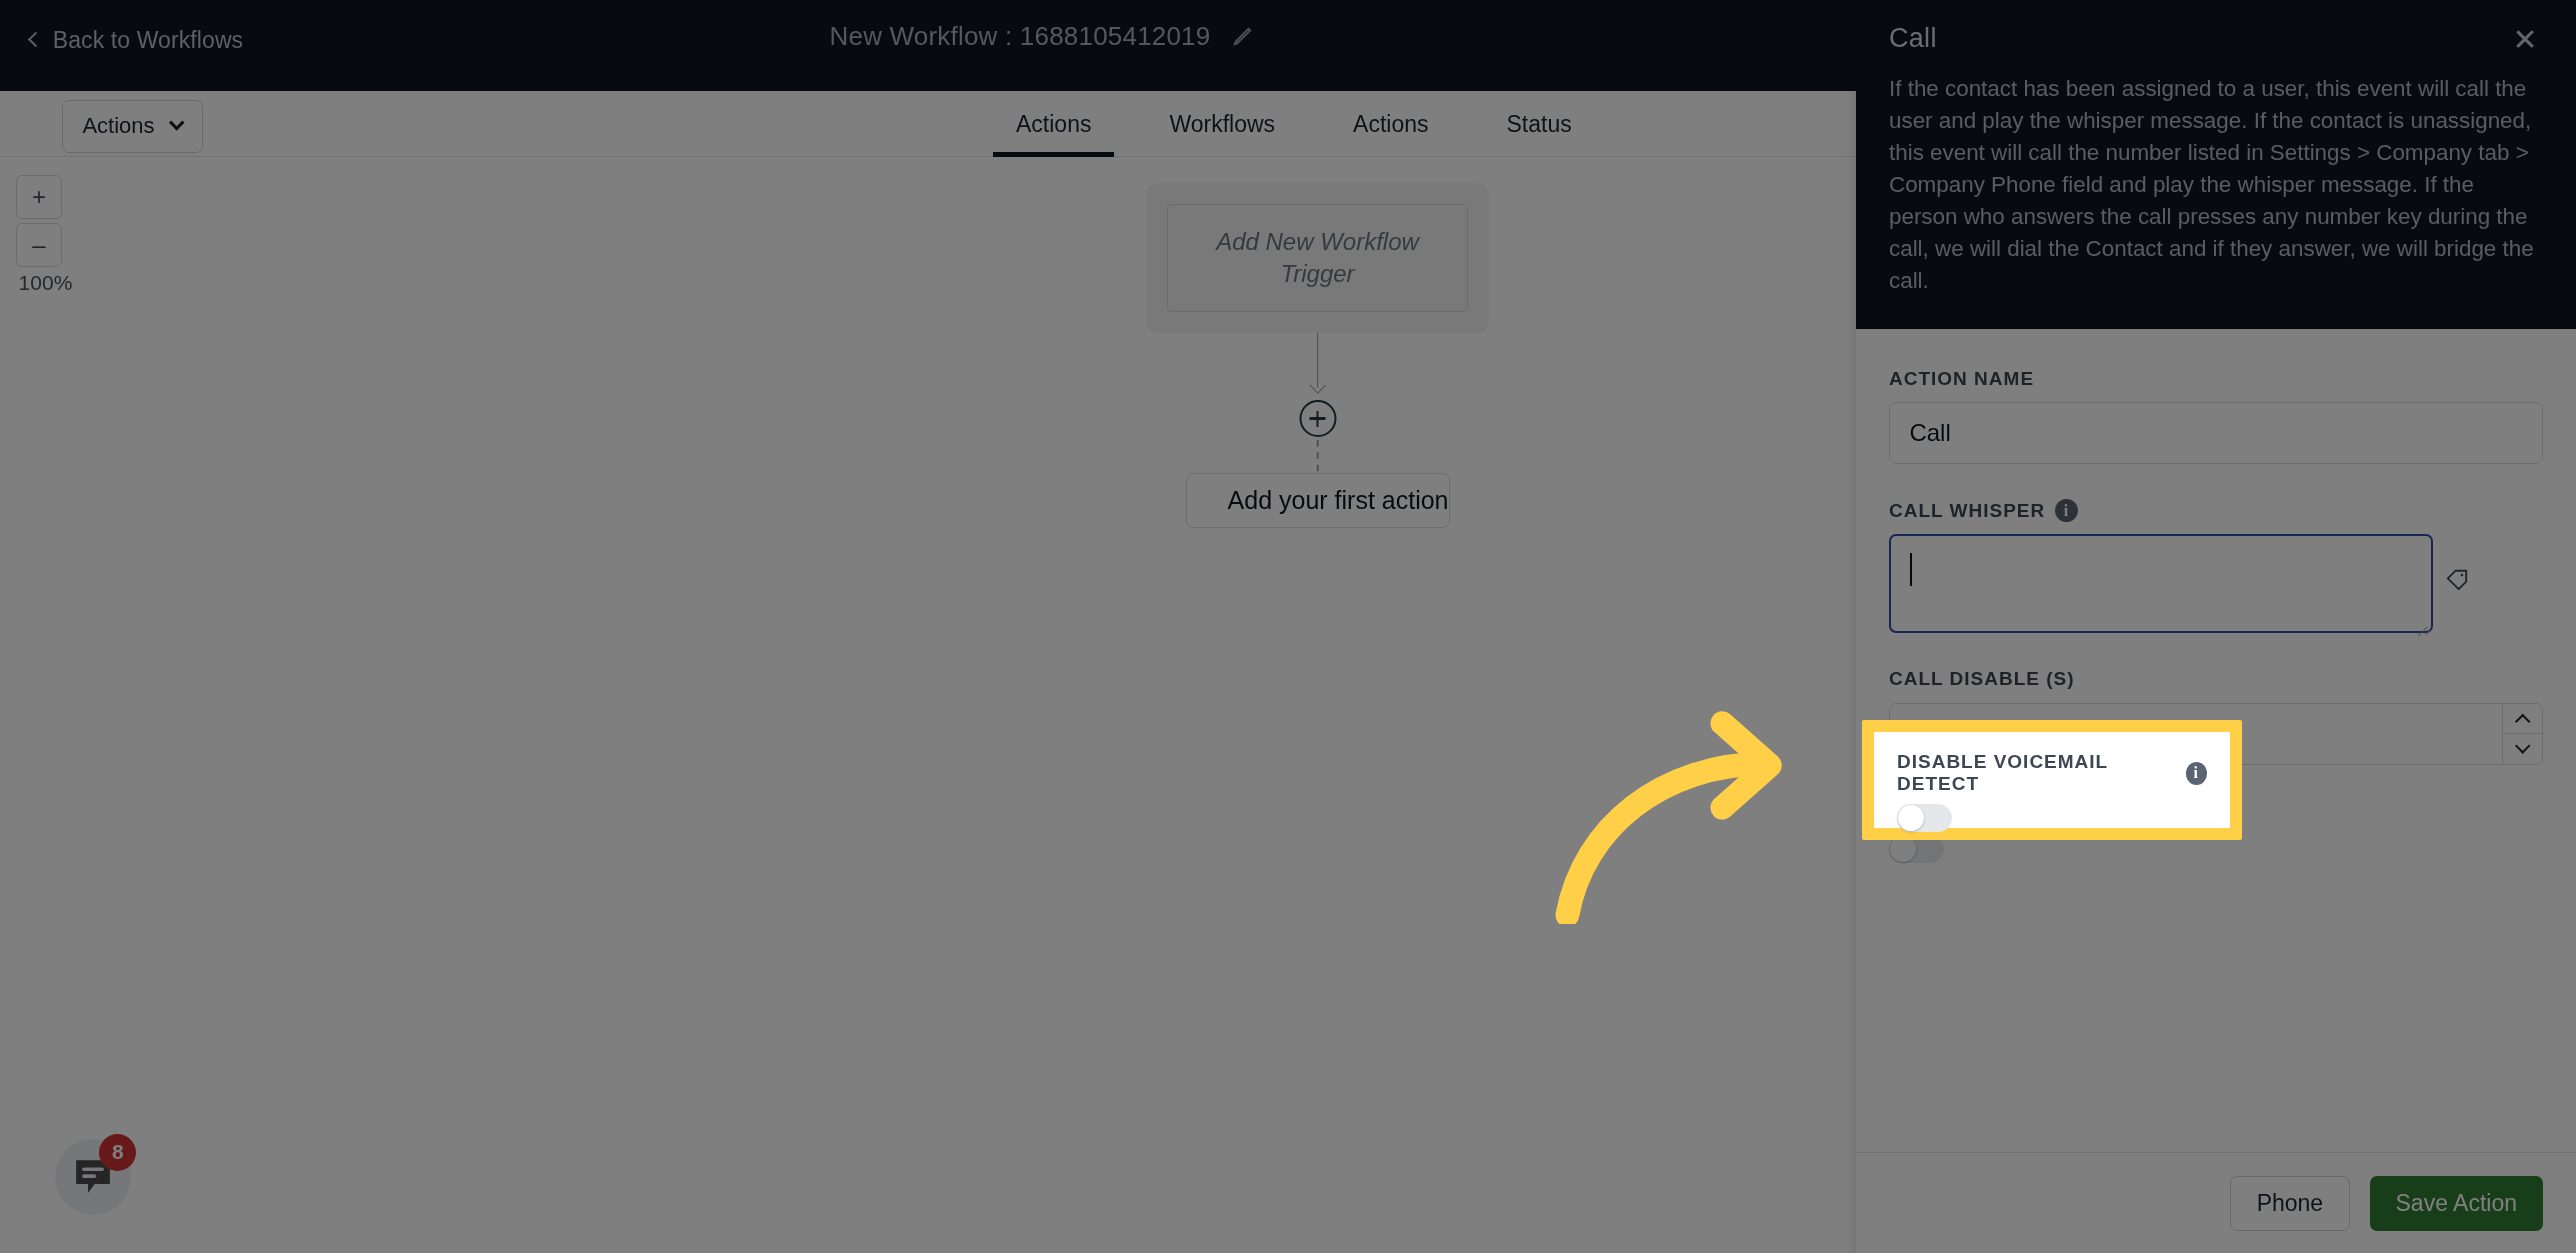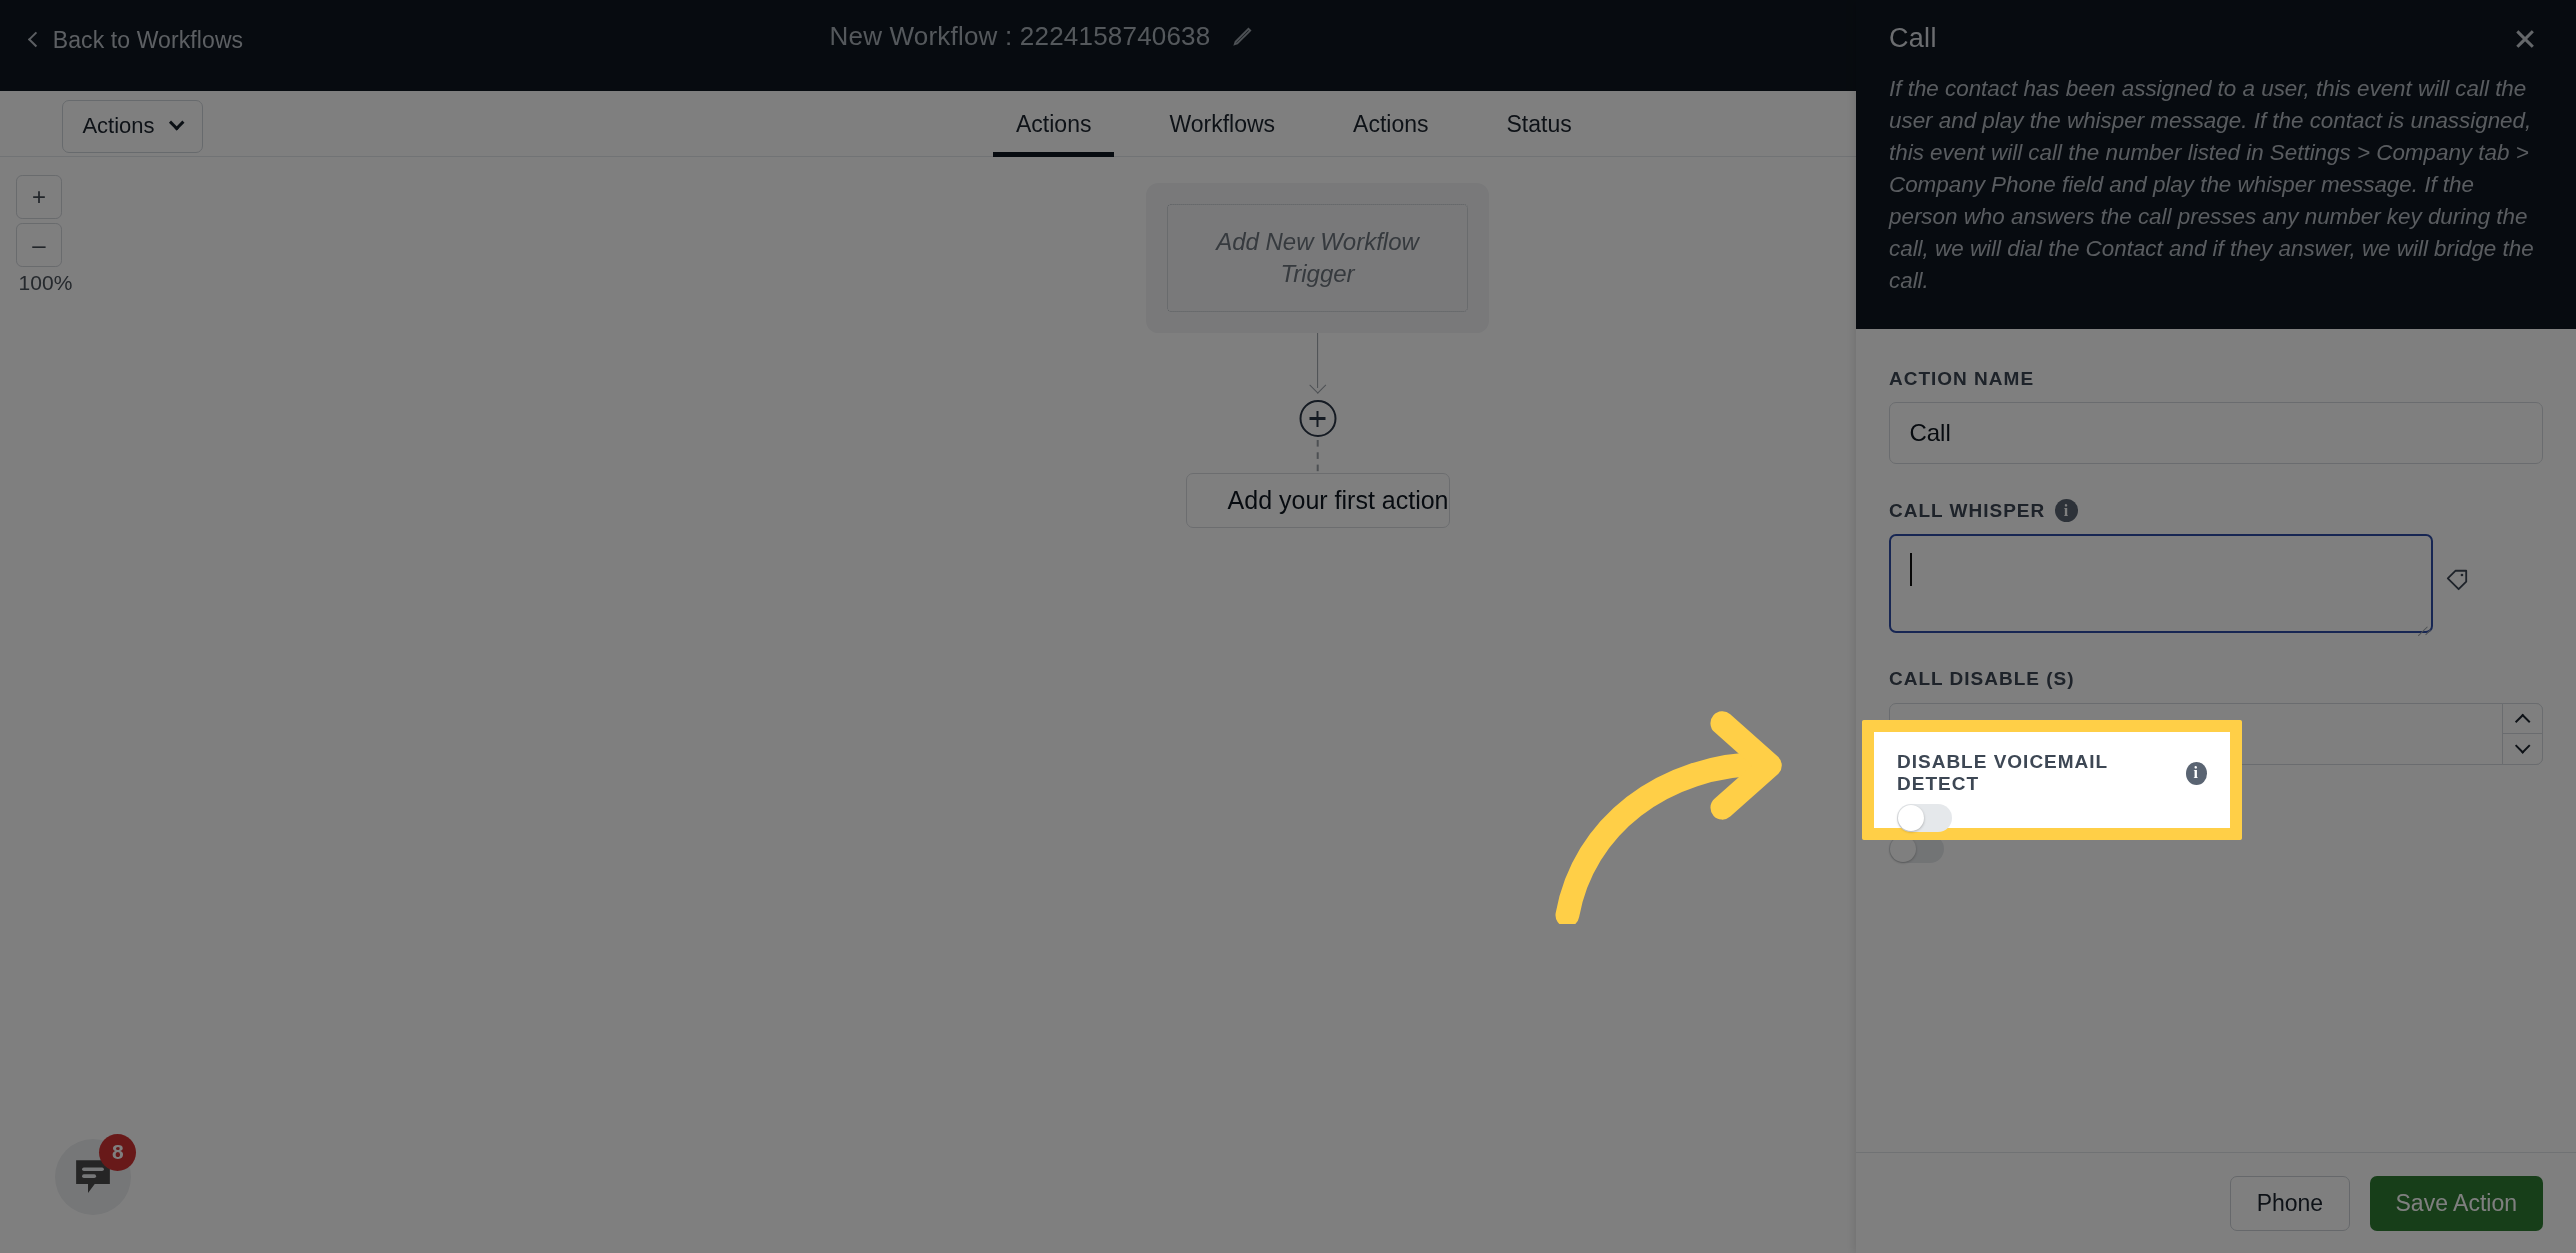--- a/index.html
+++ b/index.html
@@ -288,21 +288,20 @@
     font-size: 30px;
     line-height: 1;
     cursor: pointer;
     padding: 1.8px 5.3px;
   }
   .panel-desc {
     margin-top: 16px;
     color: #b3b9c0;
     font-size: 22.4px;
     line-height: 1.43;
-    font-style: italic;
   }
   .panel-body {
     flex: 1;
     padding: 39px 33px 0 33px;
     position: relative;
     overflow: hidden;
   }
   .field-label {
     font-size: 19px;
     font-weight: bold;
@@ -472,21 +471,21 @@
 <div id="stage">
 
   <div id="app">
 
     <div class="topbar">
       <div class="back-link">
         <span class="chev-left"></span>
         <span>Back to Workflows</span>
       </div>
       <div class="wf-title-wrap">
-        <span class="wf-title">New Workflow : 2224158740638</span>
+        <span class="wf-title">New Workflow : 1688105412019</span>
         <span class="pencil-icon">
           <svg width="23" height="23" viewBox="0 0 24 24" fill="none" stroke="#9aa2ab" stroke-width="2" stroke-linecap="round">
             <path d="M4 20 L6.5 19.2 L20 5.8 L18.2 4 L4.8 17.5 Z"></path>
           </svg>
         </span>
       </div>
     </div>
 
     <div class="subbar">
       <div class="actions-btn">

